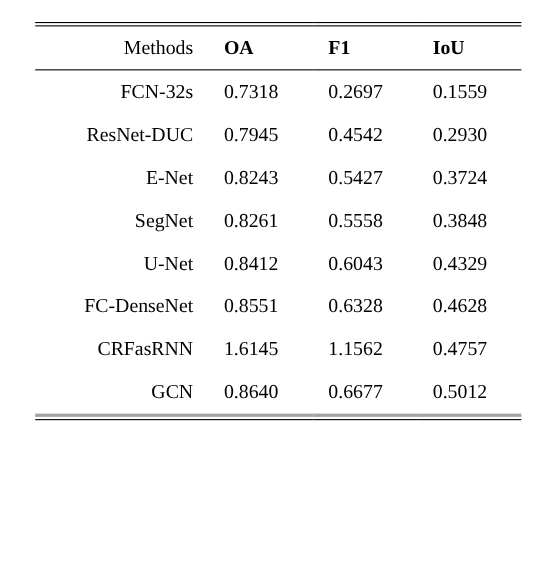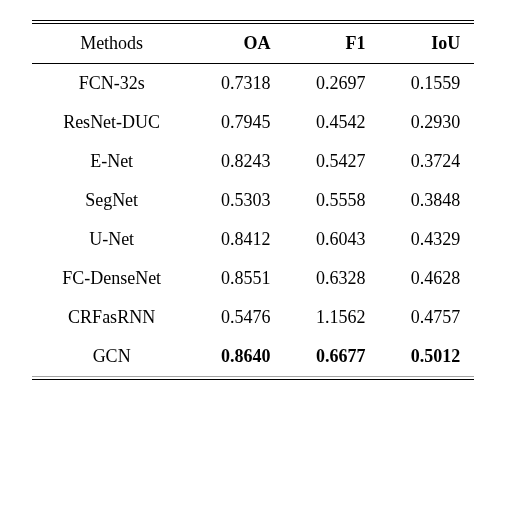--- a/index.html
+++ b/index.html
@@ -12,47 +12,47 @@
       width: 506px;
       box-sizing: border-box;
     }
     table {
       border-collapse: collapse;
       margin: 0 auto;
       width: 95%;
     }
     th, td {
       padding: 9px 14px;
-      text-align: right;
+      text-align: left;
       font-weight: normal;
     }
     th:first-child, td:first-child {
-      text-align: center;
+      text-align: right;
       padding-left: 16px;
     }
     th.metric {
       font-weight: bold;
     }
     .top-border-outer {
       border-top: 1.5px solid #000;
     }
     .top-border-inner {
       border-top: 1px solid #000;
     }
     .mid-border {
       border-bottom: 0.8px solid #000;
     }
     .bottom-border-inner {
-      border-bottom: 1px solid #a3a3a3;
+      border-bottom: 3px solid #a3a3a3;
     }
     .bottom-border-outer {
       border-bottom: 1.5px solid #000;
     }
     .bold {
-      font-weight: bold;
+      font-weight: normal;
     }
     .spacer {
       height: 2px;
       padding: 0;
     }
   </style>
 </head>
 <body>
 
 <table>
@@ -81,39 +81,39 @@
         <td>0.2930</td>
       </tr>
       <tr>
         <td>E-Net</td>
         <td>0.8243</td>
         <td>0.5427</td>
         <td>0.3724</td>
       </tr>
       <tr>
         <td>SegNet</td>
-        <td>0.5303</td>
+        <td>0.8261</td>
         <td>0.5558</td>
         <td>0.3848</td>
       </tr>
       <tr>
         <td>U-Net</td>
         <td>0.8412</td>
         <td>0.6043</td>
         <td>0.4329</td>
       </tr>
       <tr>
         <td>FC-DenseNet</td>
         <td>0.8551</td>
         <td>0.6328</td>
         <td>0.4628</td>
       </tr>
       <tr>
         <td>CRFasRNN</td>
-        <td>0.5476</td>
+        <td>1.6145</td>
         <td>1.1562</td>
         <td>0.4757</td>
       </tr>
       <tr class="bottom-border-inner">
         <td>GCN</td>
         <td class="bold">0.8640</td>
         <td class="bold">0.6677</td>
         <td class="bold">0.5012</td>
       </tr>
     </tbody>

